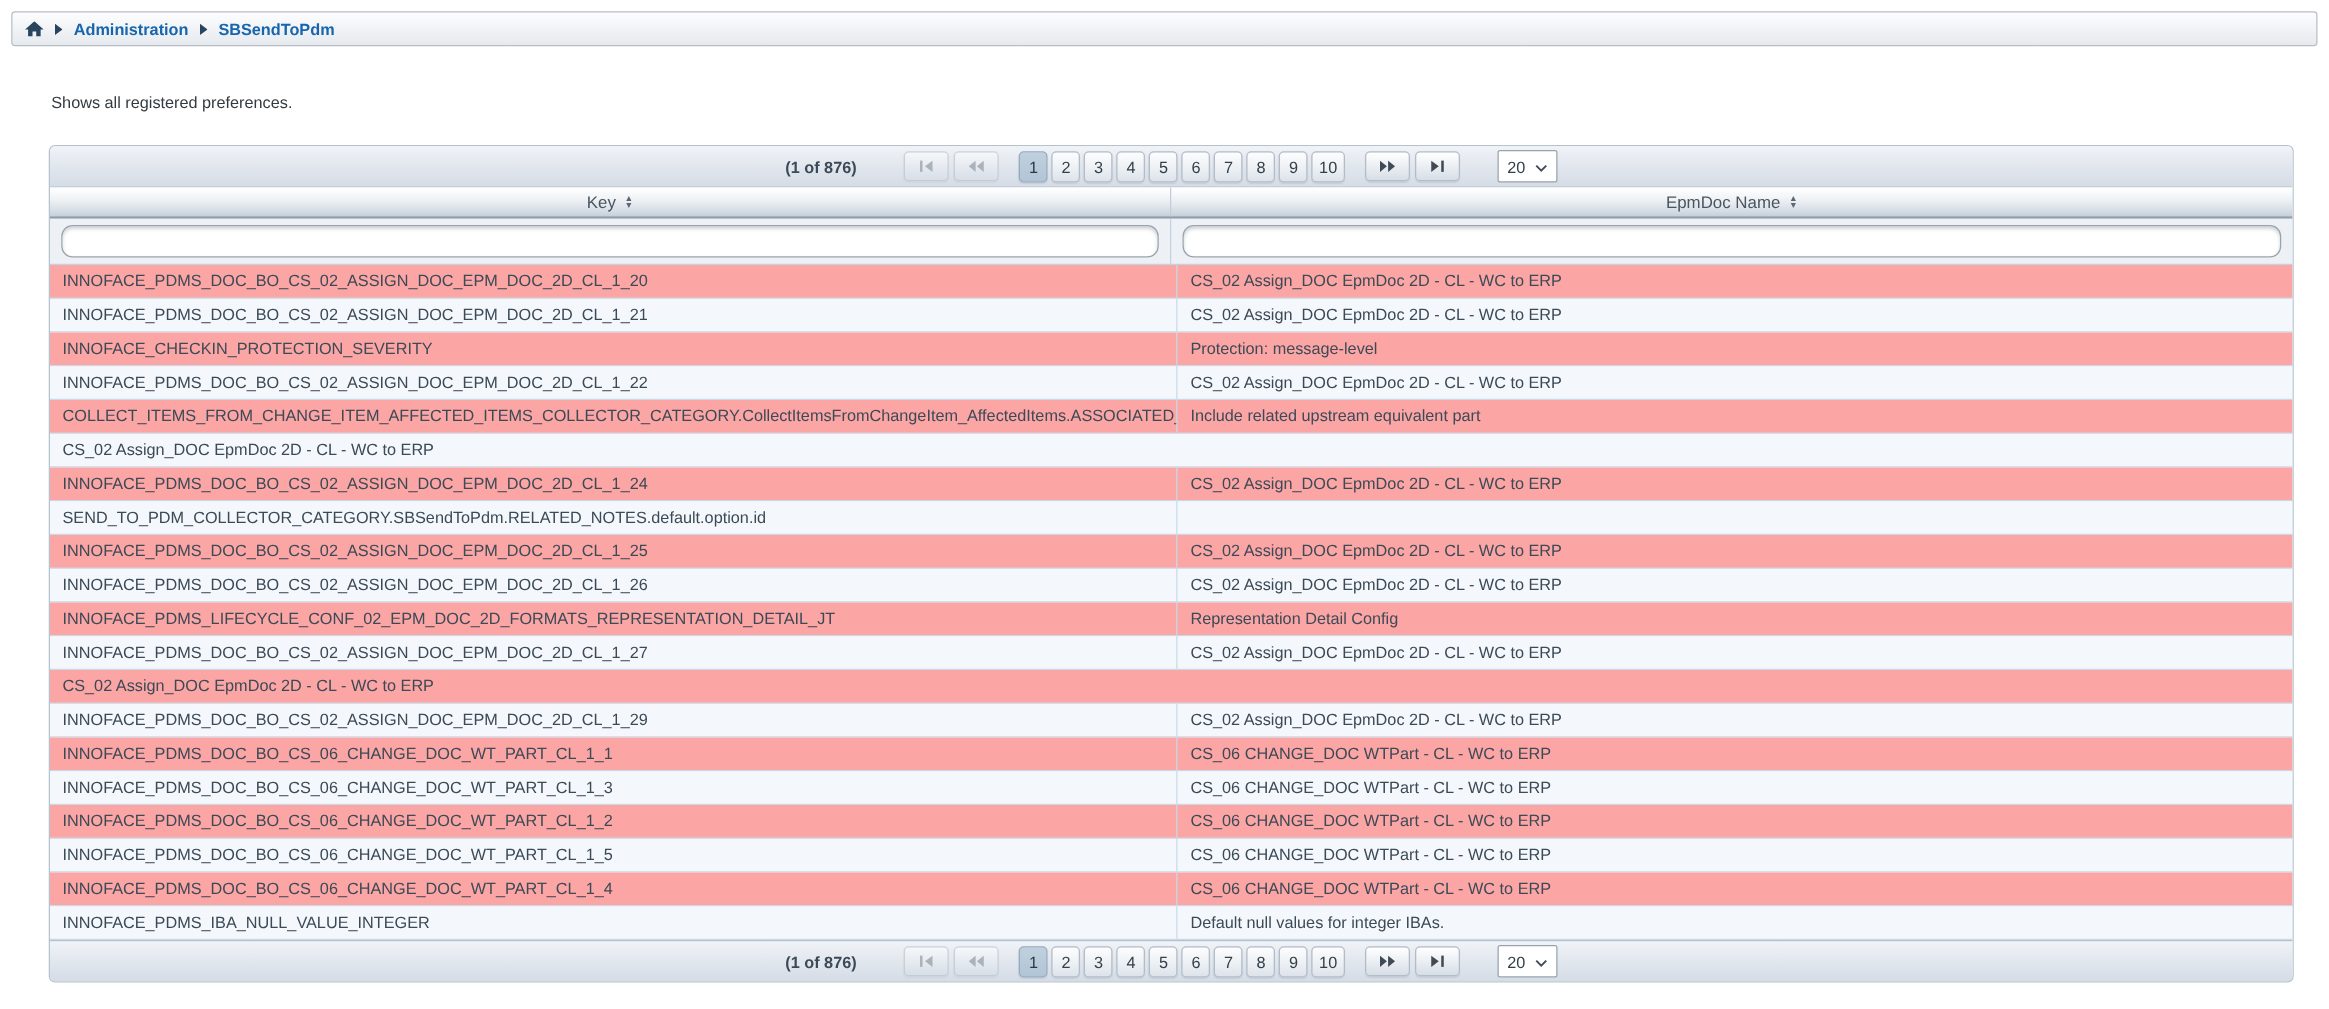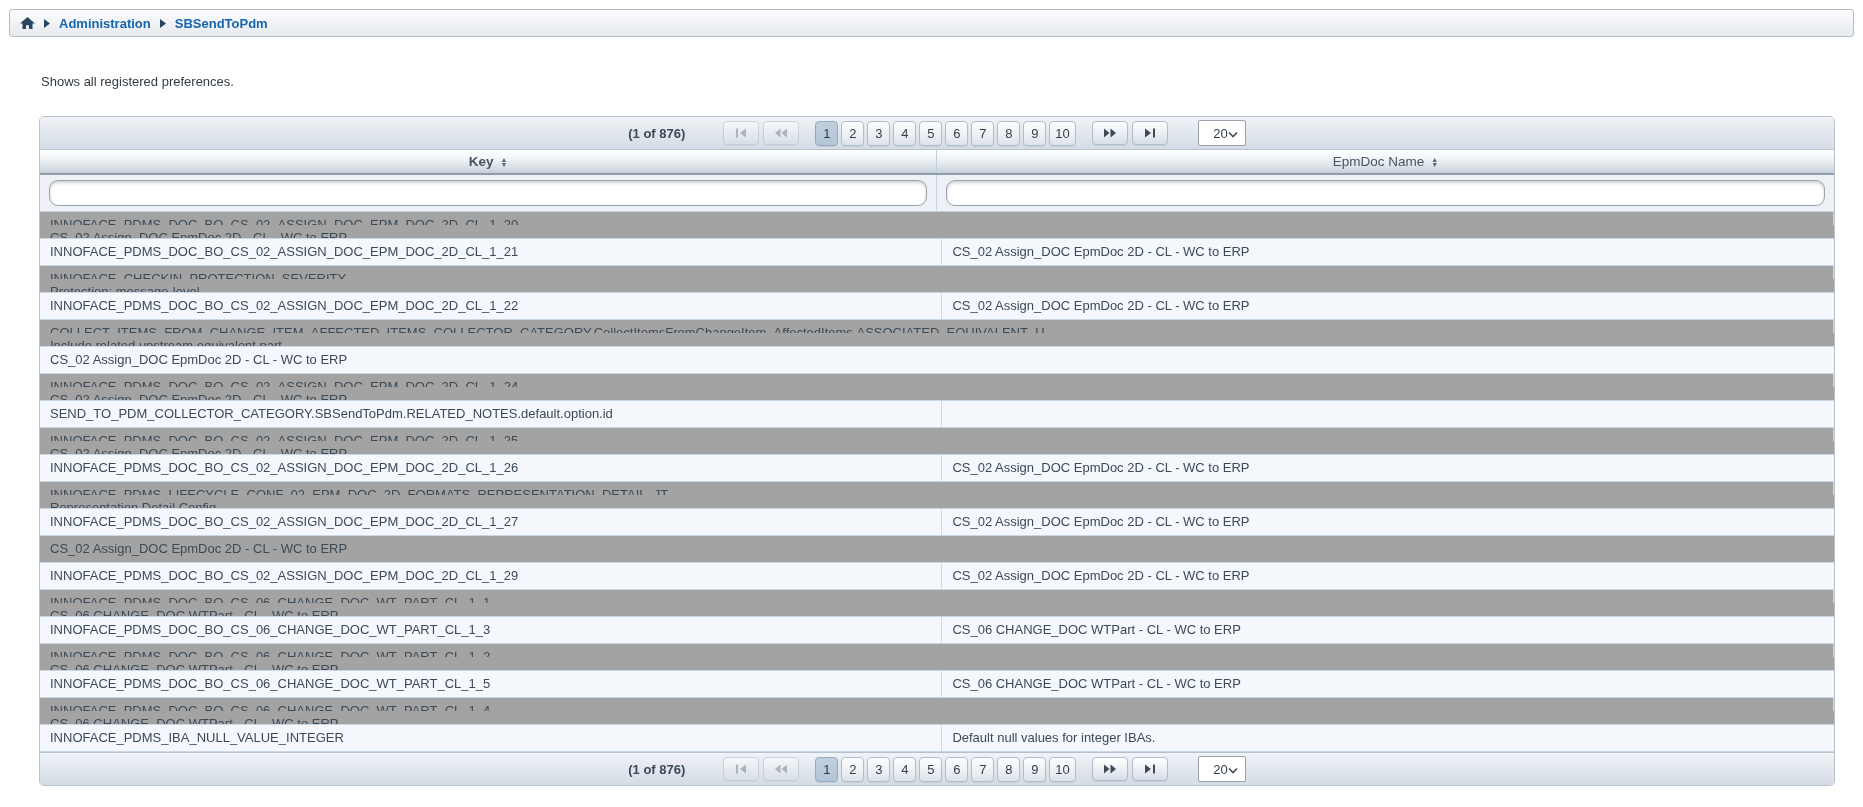--- a/index.html
+++ b/index.html
@@ -65,56 +65,56 @@
     display: inline-flex; align-items: center; justify-content: center;
     box-shadow: 0 1px 1px rgba(0,0,0,0.08);
   }
   .pg-page.active {
     background: linear-gradient(180deg, #c0d0de 0%, #b2c5d6 100%);
     border-color: #93aabf; color: #2c3945;
   }
   .pg-dropdown {
     margin-left: 14px; width: 48px; height: 26px;
     background: #ffffff; border: 1px solid #99a3ae; border-radius: 2px;
-    display: inline-flex; align-items: center; justify-content: flex-end;
+    display: inline-flex; align-items: center; justify-content: space-between;
     padding: 0 7px; font-size: 13px; color: #333f49; cursor: pointer;
   }
 
   
   .thead {
     display: flex; height: 25px;
     background: linear-gradient(180deg, #ffffff 0%, #f0f3f6 40%, #d3dbe2 85%, #c6cfd8 100%);
     border-bottom: 2px solid #8e9dab;
   }
   .th {
     flex: 1 1 50%;
     display: flex; align-items: center; justify-content: center; gap: 7px;
     font-size: 13.5px; color: #4a5560; cursor: pointer;
   }
-  .th:first-child { border-right: 1px solid #c3cdd8; font-weight: bold; }
+  .th:first-child { border-right: 1px solid #c3cdd8; }
   .sort-icon { display: inline-flex; flex-direction: column; align-items: center; }
   .sort-icon span { font-size: 7px; line-height: 5px; color: #5b6670; }
 
   
   .filter-row { display: flex; height: 37px; background: #edf1f5; border-bottom: 1px solid #c3d2df; }
   .filter-cell { flex: 1 1 50%; display: flex; align-items: center; padding: 0 9px; }
   .filter-cell:first-child { border-right: 1px solid #c3d2df; }
   .filter-input {
     width: 100%; height: 26px;
     border: 1px solid #9aa4ae; border-radius: 9px;
     background: #ffffff;
     box-shadow: inset 0 2px 3px rgba(60,70,80,0.25);
     padding: 0 10px; font-size: 13px; color: #333;
     font-family: "Liberation Sans", sans-serif;
     outline: none;
   }
 
   
   .trow { display: flex; height: 27px; border-bottom: 1px solid #c9d9e7; cursor: pointer; }
-  .trow.odd  { background: #a3a3a3; flex-direction: column; }
+  .trow.odd  { background: #fca5a5; }
   .trow.even { background: #f4f8fc; }
   .tcell {
     font-size: 13px; color: #3c4a56; line-height: 26px;
     white-space: nowrap; overflow: hidden;
     padding-left: 10px;
   }
   .tcell.key-cell  { flex: 0 0 50.3%; border-right: 1px solid #c9d9e7; }
   .tcell.name-cell { flex: 1 1 auto; }
 </style>
 </head>

